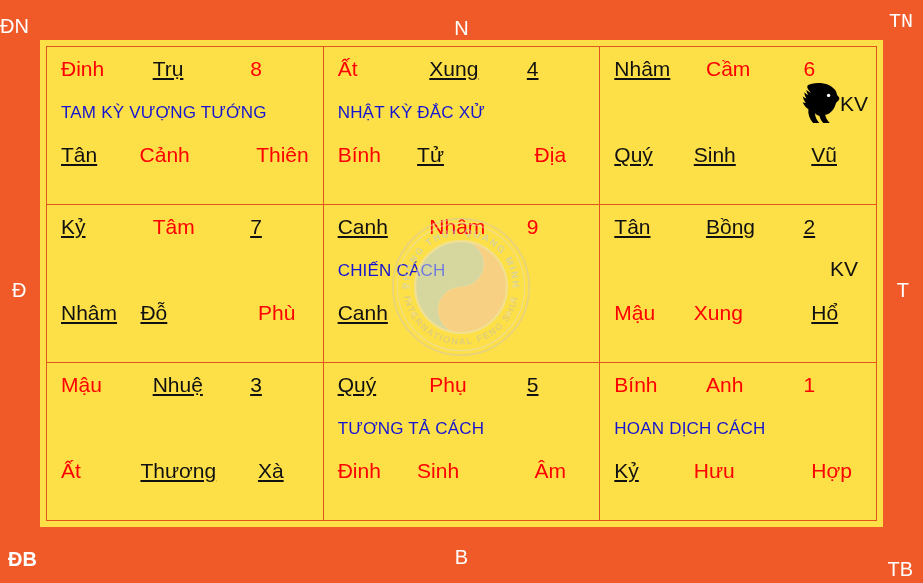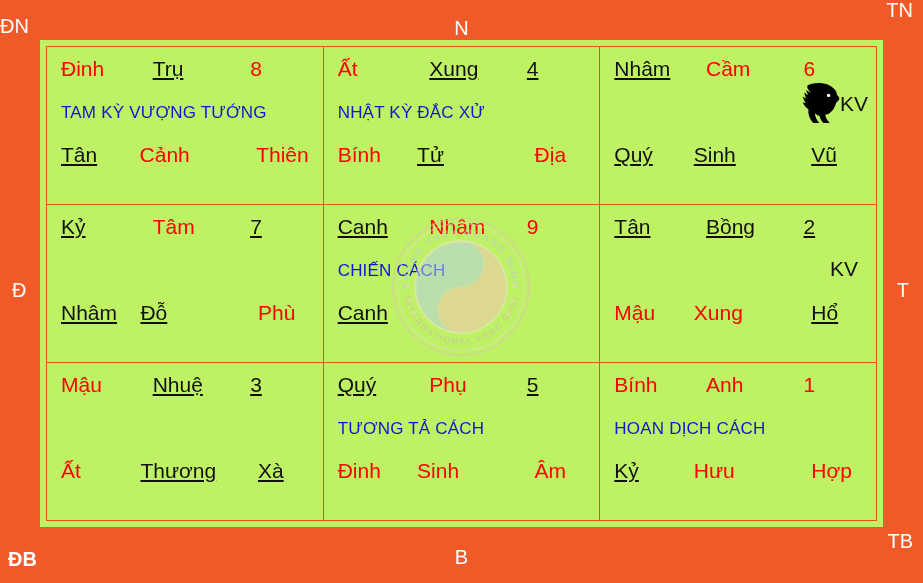--- a/index.html
+++ b/index.html
@@ -17,33 +17,33 @@
     position:absolute;
     color:#ffffff;
     font-size:20px;
     font-weight:400;
     line-height:1;
     white-space:nowrap;
     letter-spacing:0px;
   }
   .dir-nw{left:0;  top:16px;}
   .dir-n {left:0;    top:18px; width:923px; text-align:center;}
-  .dir-ne{right:10px;top:0;}
+  .dir-ne{right:10px;top:12px;font-family:Liberation Mono, monospace;}
   .dir-w {left:12px; top:280px;}
   .dir-e {right:14px;top:280px;}
   .dir-sw{left:8px;  bottom:14px;font-weight:bold;}
   .dir-s {left:0;    bottom:16px; width:923px; text-align:center;}
-  .dir-se{right:10px;bottom:32px;}
+  .dir-se{right:10px;bottom:4px;}
 
   
   .grid-wrap{
     position:absolute;
     left:40px; top:40px;
     width:843px; height:487px;
-    background:#bef264;
+    background:#fde047;
     padding:6px;
     box-sizing:border-box;
   }
   .grid{
     width:100%;height:100%;
     border-collapse:collapse;
     table-layout:fixed;
     border:1px solid #E2551C;
   }
   .grid td{

